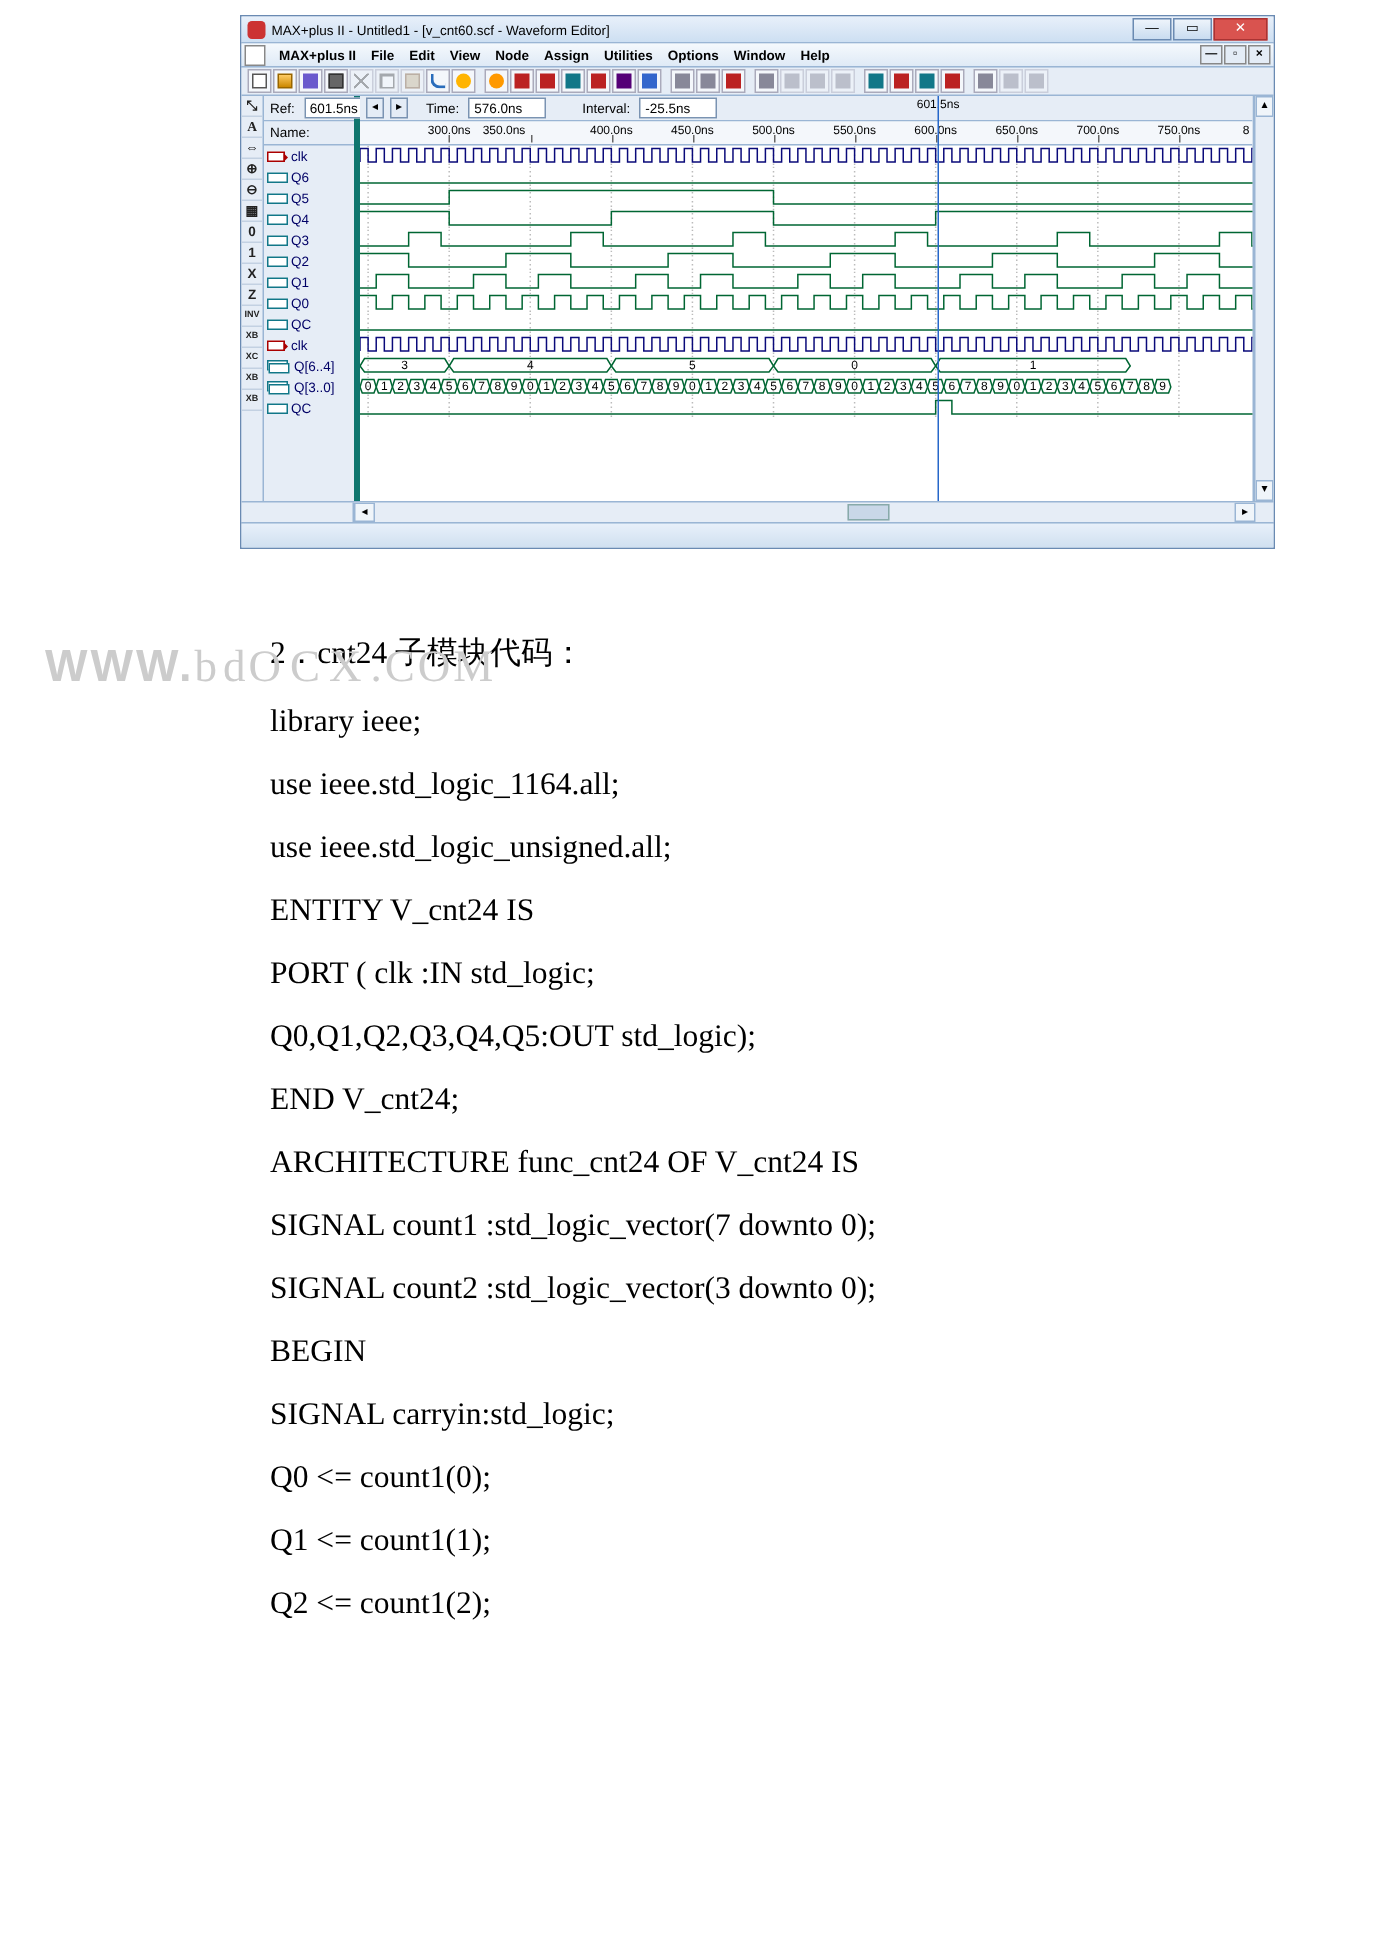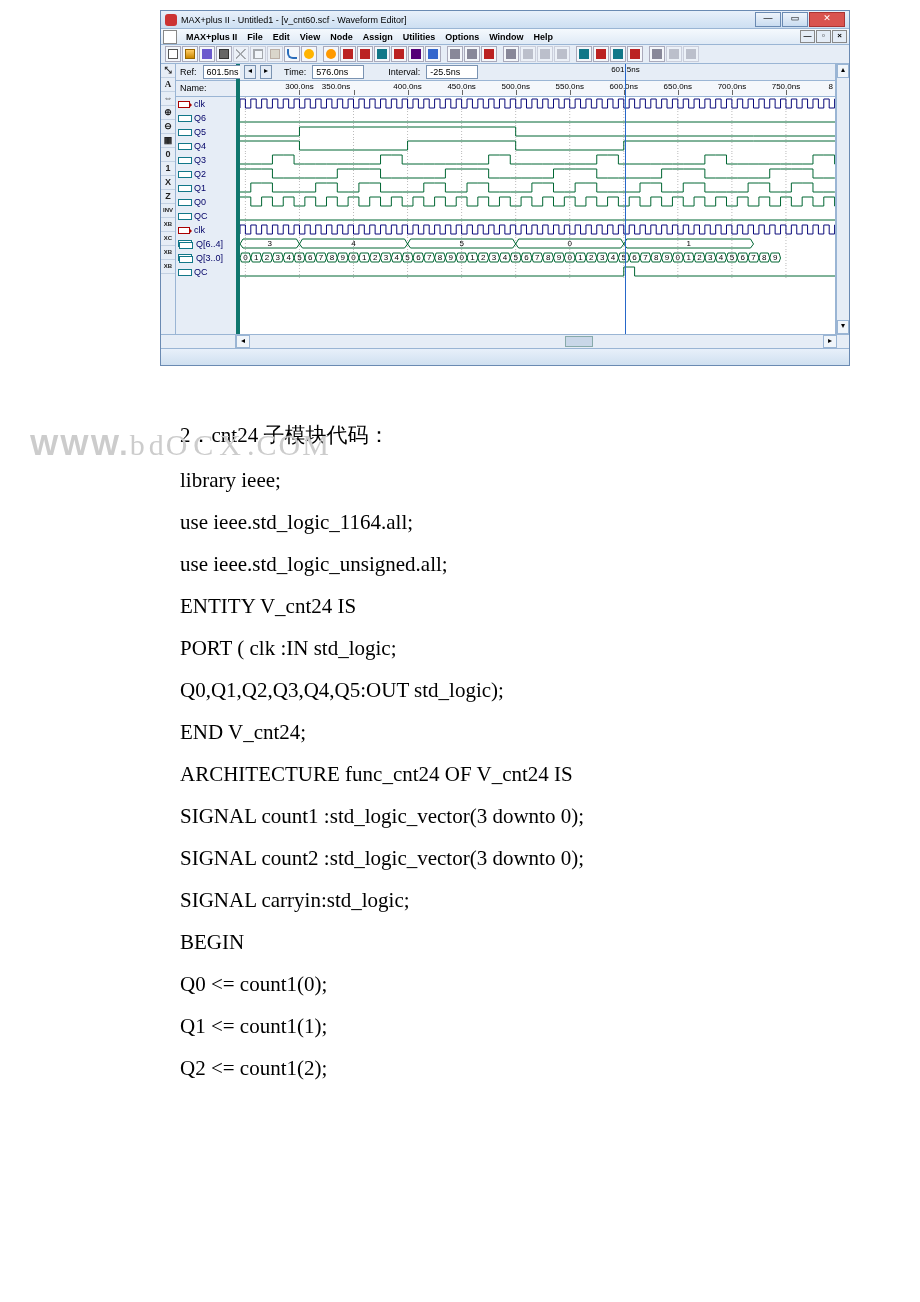--- a/index.html
+++ b/index.html
@@ -848,21 +848,21 @@
   <div class="section-title">2．cnt24 子模块代码：</div>
   <div id="code-block">
       <div class="code-line">library ieee;</div>
       <div class="code-line">use ieee.std_logic_1164.all;</div>
       <div class="code-line">use ieee.std_logic_unsigned.all;</div>
       <div class="code-line">ENTITY V_cnt24 IS</div>
       <div class="code-line">PORT ( clk :IN std_logic;</div>
       <div class="code-line"> Q0,Q1,Q2,Q3,Q4,Q5:OUT std_logic);</div>
       <div class="code-line">END V_cnt24;</div>
       <div class="code-line">ARCHITECTURE func_cnt24 OF V_cnt24 IS</div>
-      <div class="code-line">SIGNAL count1 :std_logic_vector(3 downto 0);</div>
+      <div class="code-line">SIGNAL count1 :std_logic_vector(7 downto 0);</div>
       <div class="code-line">SIGNAL count2 :std_logic_vector(3 downto 0);</div>
+      <div class="code-line">BEGIN</div>
       <div class="code-line">SIGNAL carryin:std_logic;</div>
-      <div class="code-line">BEGIN</div>
       <div class="code-line"> Q0 &lt;= count1(0);</div>
       <div class="code-line"> Q1 &lt;= count1(1);</div>
       <div class="code-line"> Q2 &lt;= count1(2);</div>
     </div>
 </div>
 
 </body></html>

